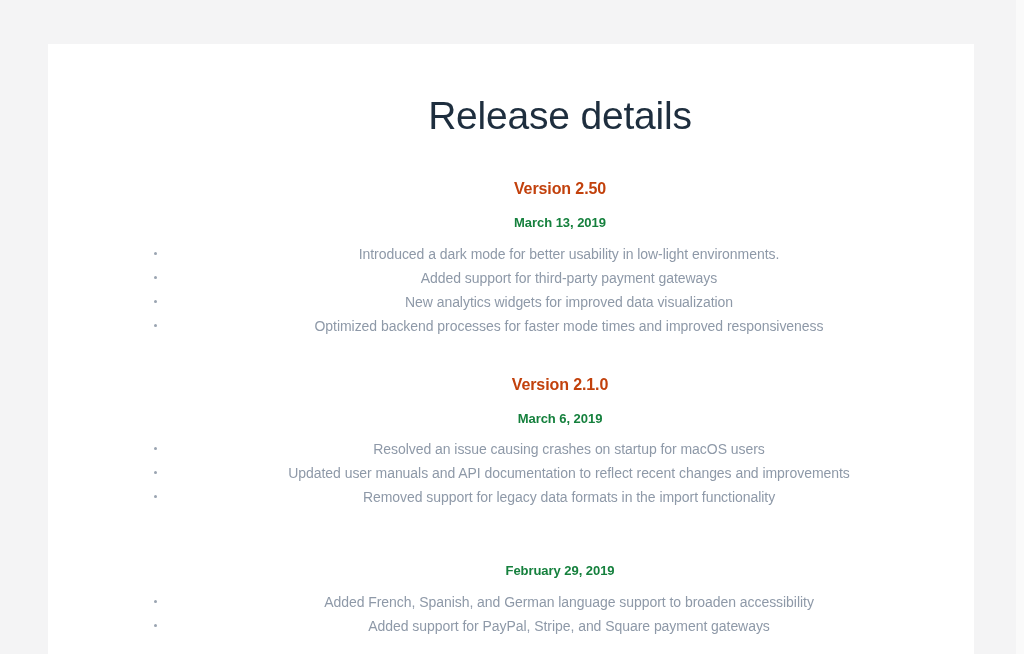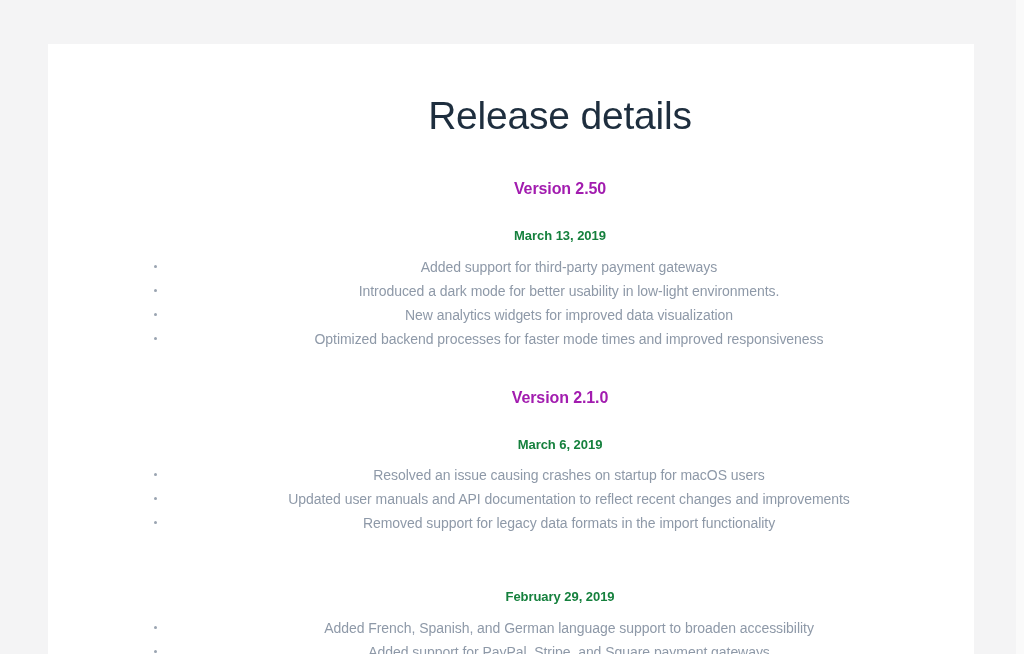--- a/index.html
+++ b/index.html
@@ -59,24 +59,24 @@
     list-style: none;
   }
   .release-block {
     margin-top: 37px;
   }
   .release-block.first {
     margin-top: 41px;
   }
 
   .version-heading {
-    margin: 13px;
+    margin: 0;
     font-size: 16px;
     font-weight: 700;
-    color: #a21caf;
+    color: #c2410c;
     letter-spacing: -0.1px;
     line-height: 1.2;
   }
 
   .release-date {
     margin: 0;
     padding-top: 17px;
     font-size: 13px;
     font-weight: 700;
     color: #15803d;
@@ -119,22 +119,22 @@
   <div class="card-inner">
 
     <h1 id="page-title">Release details</h1>
 
     <ul class="release-list">
 
     <li class="release-block first">
           <h2 class="version-heading">Version 2.50</h2>
           <p class="release-date">March 13, 2019</p>
           <ul class="change-list">
+            <li class="change-item"><span class="bullet-dot"></span><span>Introduced a dark mode for better usability in low-light environments.</span></li>
             <li class="change-item"><span class="bullet-dot"></span><span>Added support for third-party payment gateways</span></li>
-            <li class="change-item"><span class="bullet-dot"></span><span>Introduced a dark mode for better usability in low-light environments.</span></li>
             <li class="change-item"><span class="bullet-dot"></span><span>New analytics widgets for improved data visualization</span></li>
             <li class="change-item"><span class="bullet-dot"></span><span>Optimized backend processes for faster mode times and improved responsiveness</span></li>
           </ul>
         </li>
         <li class="release-block">
           <h2 class="version-heading">Version 2.1.0</h2>
           <p class="release-date">March 6, 2019</p>
           <ul class="change-list">
             <li class="change-item"><span class="bullet-dot"></span><span>Resolved an issue causing crashes on startup for macOS users</span></li>
             <li class="change-item"><span class="bullet-dot"></span><span>Updated user manuals and API documentation to reflect recent changes and improvements</span></li>

